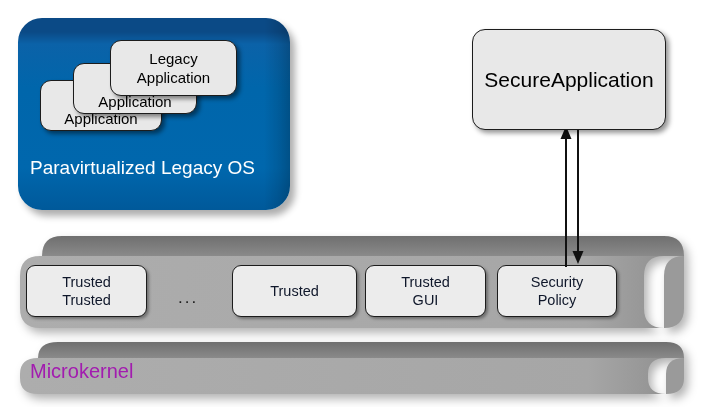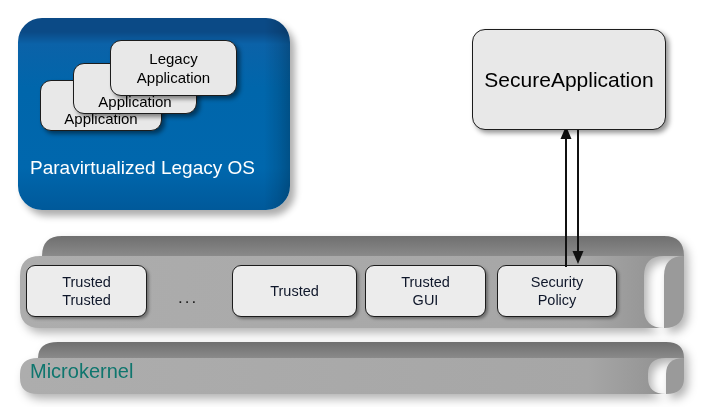--- a/index.html
+++ b/index.html
@@ -138,21 +138,21 @@
     z-index: 3;
     white-space: nowrap;
   }
 
   .kernel-label {
     position: absolute;
     left: 30px;
     top: 358px;
     font-size: 20px;
     line-height: 26px;
-    color: #0f766e;
+    color: #a21caf;
     z-index: 3;
     white-space: nowrap;
   }
 </style>
 </head>
 <body>
 
 <div id="canvas">
 
   <div class="vm-box"></div>

